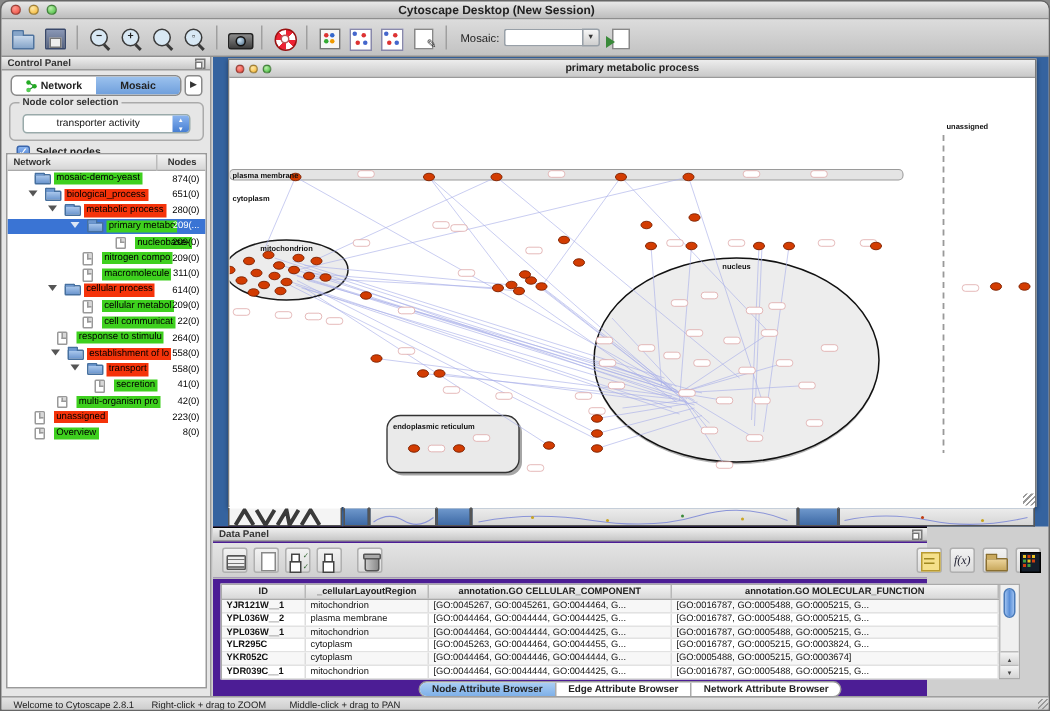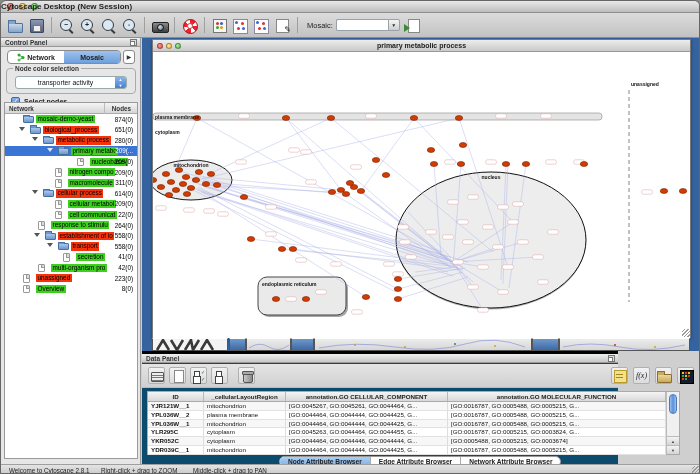--- a/index.html
+++ b/index.html
@@ -4,21 +4,21 @@
 <style>
   html,body{margin:0;padding:0;background:#888;}
   *{box-sizing:border-box;}
   #app{position:relative;width:700px;height:474px;font-family:"Liberation Sans",sans-serif;background:#cfcfcf;overflow:hidden;border:1px solid #666;border-radius:6px 6px 0 0;}
   
   #titlebar{position:absolute;left:0;top:0;width:700px;height:12px;background:linear-gradient(#e9e9e9,#bdbdbd);border-bottom:1px solid #8e8e8e;border-radius:6px 6px 0 0;}
   .tl{position:absolute;top:2px;width:7px;height:7px;border-radius:50%;border:1px solid rgba(0,0,0,.35);}
   #tl-red{left:6px;background:radial-gradient(circle at 35% 30%,#ff9a90,#ee4b3e);}
   #tl-yellow{left:18px;background:radial-gradient(circle at 35% 30%,#ffe9a8,#f5b52e);}
   #tl-green{left:30px;background:radial-gradient(circle at 35% 30%,#b8f0a8,#44bb3c);}
-  #win-title{position:absolute;left:0;top:1px;width:660px;font-size:8px;font-weight:bold;color:#222;}
+  #win-title{position:absolute;left:0;top:1px;width:660px;text-align:center;font-size:8px;font-weight:bold;color:#222;}
   
   #toolbar{position:absolute;left:0;top:12px;width:700px;height:25px;background:linear-gradient(#dcdcdc,#c2c2c2);border-bottom:1px solid #8f8f8f;display:flex;align-items:center;padding-left:4px;}
   .ti{display:inline-block;width:17px;height:17px;position:relative;margin:0 2px;flex:none;}
   .tsep{display:inline-block;width:1px;height:16px;background:#9f9f9f;margin:0 4px;flex:none;}
   .i-open::before{content:"";position:absolute;left:1px;top:6px;width:13px;height:8px;background:linear-gradient(#c7d8ec,#86a5c9);border:1px solid #4f739e;border-radius:1px;}
   .i-open::after{content:"";position:absolute;left:1px;top:3px;width:6px;height:3px;background:#86a5c9;border:1px solid #4f739e;border-bottom:none;border-radius:1px 1px 0 0;}
   .i-save::before{content:"";position:absolute;left:2px;top:2px;width:12px;height:12px;background:linear-gradient(#8a97b5,#55627f);border:1px solid #39486a;border-radius:1px;}
   .i-save::after{content:"";position:absolute;left:5px;top:8px;width:6px;height:5px;background:#eee;border:1px solid #777;}
   .i-zoom-out::before,.i-zoom-in::before,.i-zoom-fit::before,.i-zoom-selected::before{position:absolute;left:2px;top:2px;width:10px;height:10px;border:1.5px solid #3a3a3a;border-radius:50%;background:#d8e8f4;display:flex;align-items:center;justify-content:center;font:bold 7px/1 "Liberation Sans",sans-serif;color:#222;}
   .i-zoom-out::after,.i-zoom-in::after,.i-zoom-fit::after,.i-zoom-selected::after{content:"";position:absolute;left:12px;top:12px;width:5px;height:2px;background:#3a3a3a;transform:rotate(45deg);transform-origin:0 0;}
@@ -81,21 +81,21 @@
   #net-titlebar{position:absolute;left:0;top:0;width:100%;height:12px;background:linear-gradient(#ededed,#c9c9c9);border-bottom:1px solid #9a9a9a;}
   .ntl{position:absolute;top:3px;width:6px;height:6px;border-radius:50%;border:0.5px solid rgba(0,0,0,.35);}
   #net-title{position:absolute;left:0;top:2px;width:100%;text-align:center;font-size:7px;font-weight:bold;color:#222;}
   #net-canvas{position:absolute;left:0;top:12px;width:537px;height:286px;background:#fff;overflow:hidden;}
   #net-grip{position:absolute;right:0;bottom:0;width:8px;height:8px;background:repeating-linear-gradient(135deg,#fff 0 1.5px,#9a9a9a 1.5px 2.5px);}
   
   .bgwin{position:absolute;top:300px;height:13px;border:1px solid #555;border-top:1px solid #fff;}
   .bgwin.white{background:#f4f4f4;} .bgwin.blue{background:linear-gradient(#6f98cc,#3d69a5);} .bgwin.gray{background:linear-gradient(#ececec,#d6d6d6);}
   .bgwin svg{position:absolute;left:0;top:0;}
   
-  #data-panel{position:absolute;left:141px;top:313px;width:476px;height:113px;background:#0c4a6e;border-top:3px solid #000000;}
+  #data-panel{position:absolute;left:141px;top:313px;width:476px;height:113px;background:#4c1d95;border-top:1px solid #000000;}
   #dp-toolbar{position:absolute;left:0;top:10px;width:100%;height:24px;background:linear-gradient(#e4e4e4,#d0d0d0);border-bottom:1px solid #bbb;}
   .di{position:absolute;top:3px;width:17px;height:17px;border:1px solid #b0b0b0;border-radius:2px;background:linear-gradient(#f2f2f2,#dcdcdc);font-style:normal;}
   .d-attribute-matrix::before{content:"";position:absolute;left:2px;top:4px;width:11px;height:8px;background:repeating-linear-gradient(#eee 0 1.5px,#777 1.5px 2.5px);border:1px solid #555;border-radius:1px;}
   .d-new-attribute::before{content:"";position:absolute;left:4px;top:2px;width:8px;height:11px;background:#fff;border:1px solid #888;}
   .d-select-attributes{font-size:6px;color:#222;}
   .d-select-attributes::before{content:"";position:absolute;left:3px;top:3px;width:4px;height:4px;background:#fff;border:1px solid #444;box-shadow:0 6px 0 #fff,0 6px 0 1px #444;}
   .d-select-attributes::after{content:"✓ ✓";position:absolute;left:9px;top:1px;font-size:5px;line-height:6px;color:#363;white-space:pre;writing-mode:vertical-lr;}
   .d-unselect-attributes::before{content:"";position:absolute;left:4px;top:3px;width:4px;height:4px;background:#fff;border:1px solid #444;box-shadow:0 6px 0 #fff,0 6px 0 1px #444;}
   .d-delete-attribute::before{content:"";position:absolute;left:4px;top:5px;width:8px;height:8px;background:linear-gradient(90deg,#c8c8c8,#8a8a8a);border:1px solid #555;border-radius:1px 1px 2px 2px;}
   .d-delete-attribute::after{content:"";position:absolute;left:3px;top:3px;width:10px;height:2px;background:#aaa;border:1px solid #555;border-radius:1px;}

